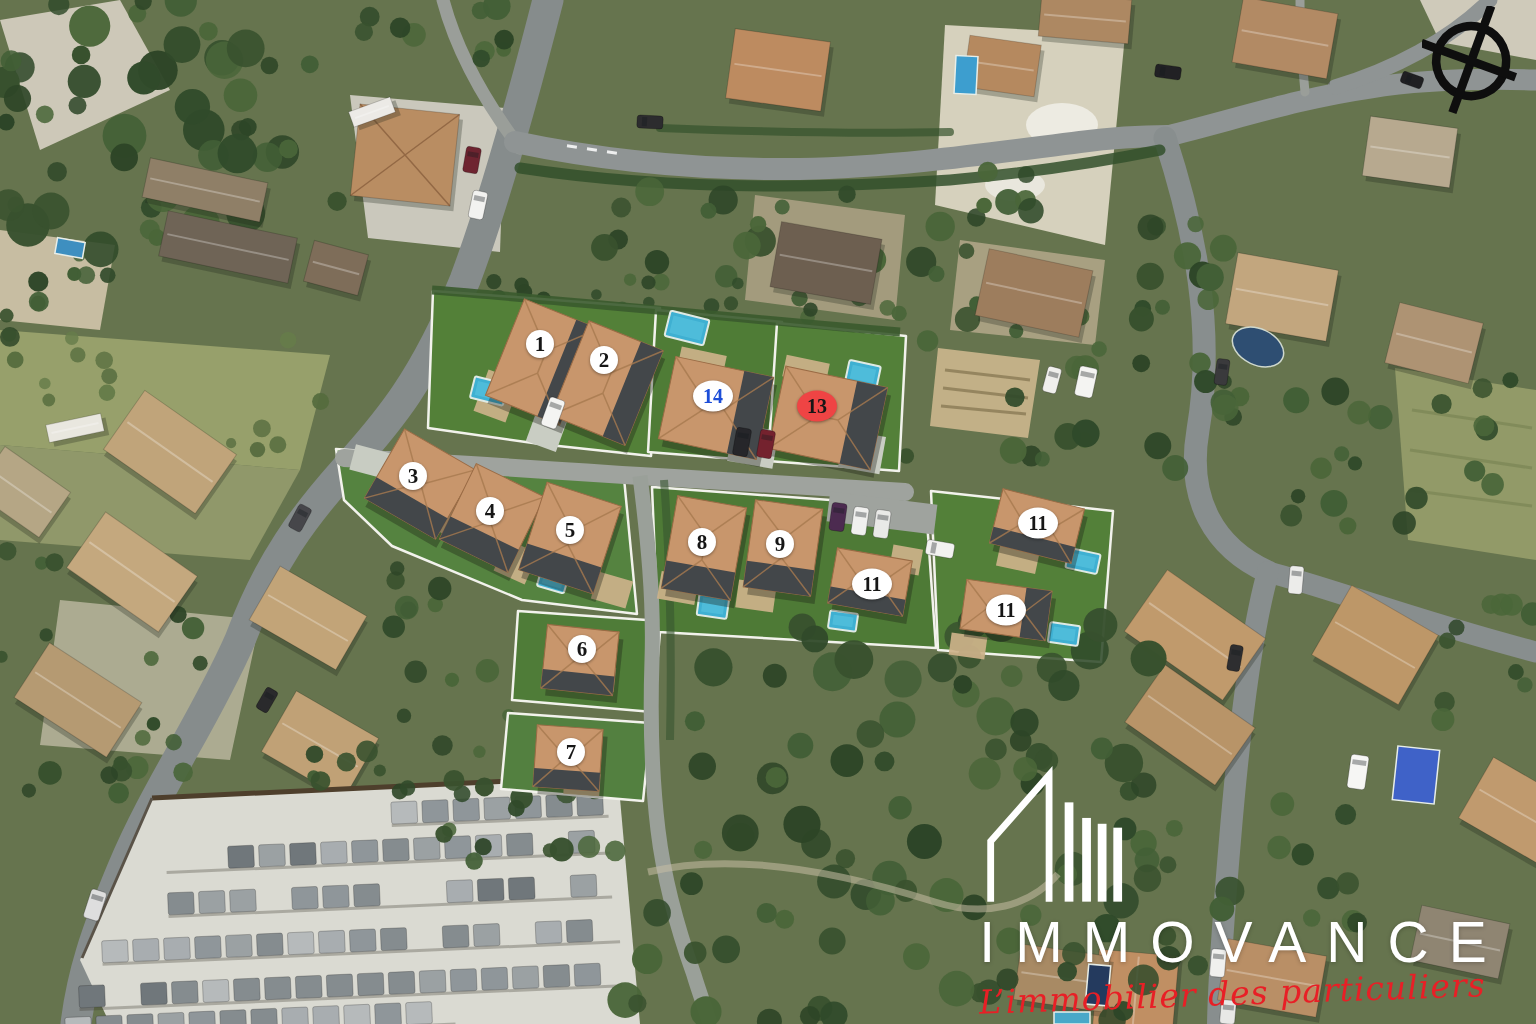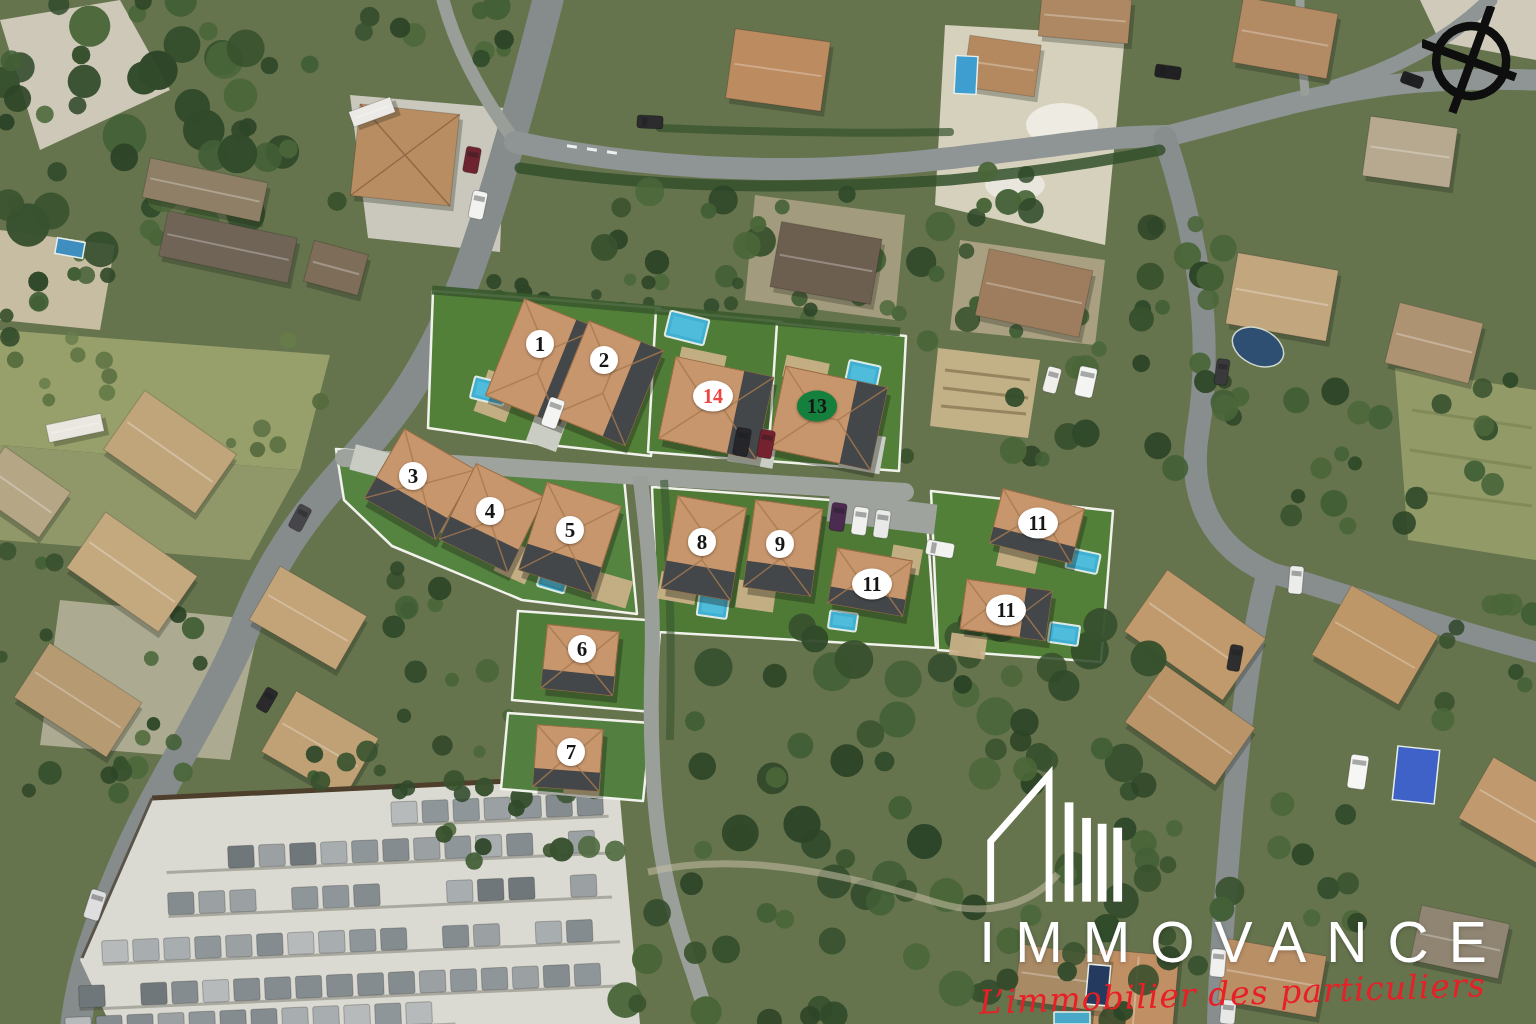--- a/index.html
+++ b/index.html
@@ -930,22 +930,22 @@
         <g transform="translate(1168,72) rotate(8)">
           <rect x="-13" y="-6.5" width="26" height="13" rx="3" fill="#212124" stroke="rgba(0,0,0,.3)" stroke-width="0.8"></rect>
           <rect x="-8" y="-4.5" width="5" height="9" fill="rgba(20,25,30,.35)"></rect>
         </g>
       </g>
   </svg>
 
   <div id="markers">
       <div class="marker" style="width: 28px; height: 28px; font-size: 21px; left: 540px; top: 344px; background: rgb(255, 255, 255); color: rgb(22, 22, 22);">1</div>
       <div class="marker" style="width: 28px; height: 28px; font-size: 21px; left: 604px; top: 360px; background: rgb(255, 255, 255); color: rgb(22, 22, 22);">2</div>
-      <div class="marker" style="width: 40px; height: 31px; font-size: 20px; left: 713px; top: 396px; background: rgb(255, 255, 255); color: #ef4444;">14</div>
-      <div class="marker" style="width: 40px; height: 31px; font-size: 20px; left: 817px; top: 406px; background: #15803d; color: rgb(22, 22, 22);">13</div>
+      <div class="marker" style="width: 40px; height: 31px; font-size: 20px; left: 713px; top: 396px; background: rgb(255, 255, 255); color: #1d4ed8;">14</div>
+      <div class="marker" style="width: 40px; height: 31px; font-size: 20px; left: 817px; top: 406px; background: #ef4444; color: rgb(22, 22, 22);">13</div>
       <div class="marker" style="width: 28px; height: 28px; font-size: 21px; left: 413px; top: 476px; background: rgb(255, 255, 255); color: rgb(22, 22, 22);">3</div>
       <div class="marker" style="width: 28px; height: 28px; font-size: 21px; left: 490px; top: 511px; background: rgb(255, 255, 255); color: rgb(22, 22, 22);">4</div>
       <div class="marker" style="width: 28px; height: 28px; font-size: 21px; left: 570px; top: 530px; background: rgb(255, 255, 255); color: rgb(22, 22, 22);">5</div>
       <div class="marker" style="width: 28px; height: 28px; font-size: 21px; left: 702px; top: 542px; background: rgb(255, 255, 255); color: rgb(22, 22, 22);">8</div>
       <div class="marker" style="width: 28px; height: 28px; font-size: 21px; left: 780px; top: 544px; background: rgb(255, 255, 255); color: rgb(22, 22, 22);">9</div>
       <div class="marker" style="width: 40px; height: 31px; font-size: 20px; left: 872px; top: 584px; background: rgb(255, 255, 255); color: rgb(22, 22, 22);">11</div>
       <div class="marker" style="width: 40px; height: 31px; font-size: 20px; left: 1038px; top: 523px; background: rgb(255, 255, 255); color: rgb(22, 22, 22);">11</div>
       <div class="marker" style="width: 40px; height: 31px; font-size: 20px; left: 1006px; top: 610px; background: rgb(255, 255, 255); color: rgb(22, 22, 22);">11</div>
       <div class="marker" style="width: 28px; height: 28px; font-size: 21px; left: 582px; top: 649px; background: rgb(255, 255, 255); color: rgb(22, 22, 22);">6</div>
       <div class="marker" style="width: 28px; height: 28px; font-size: 21px; left: 571px; top: 752px; background: rgb(255, 255, 255); color: rgb(22, 22, 22);">7</div>

